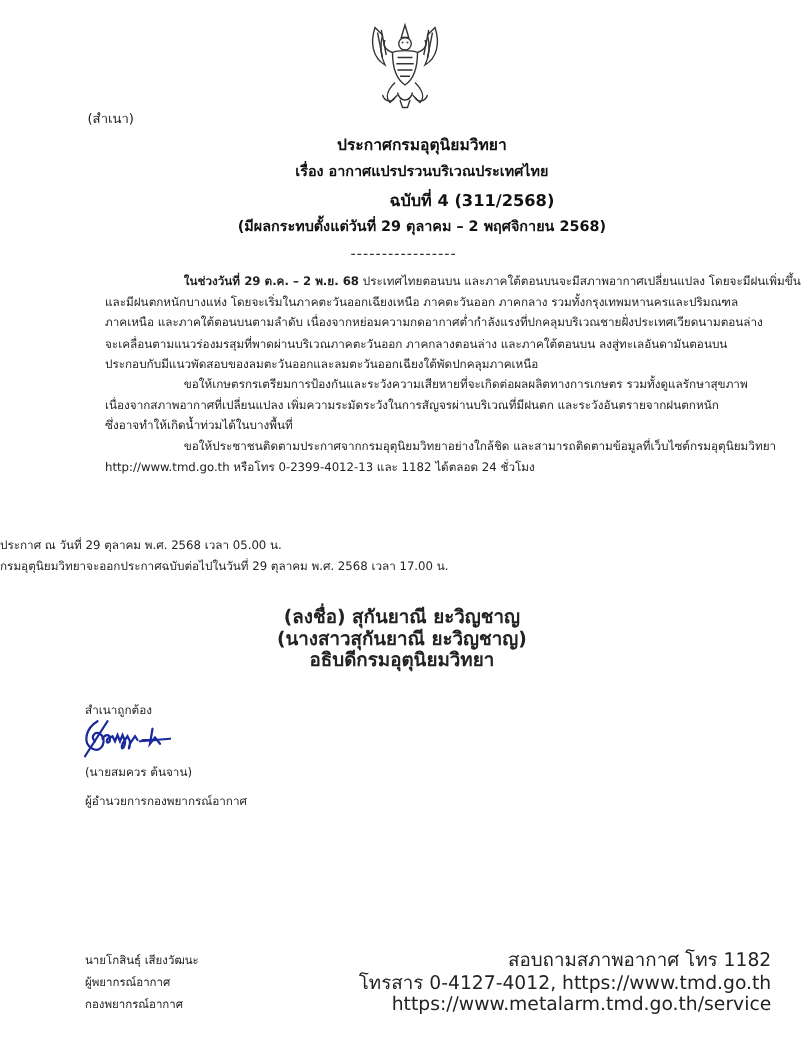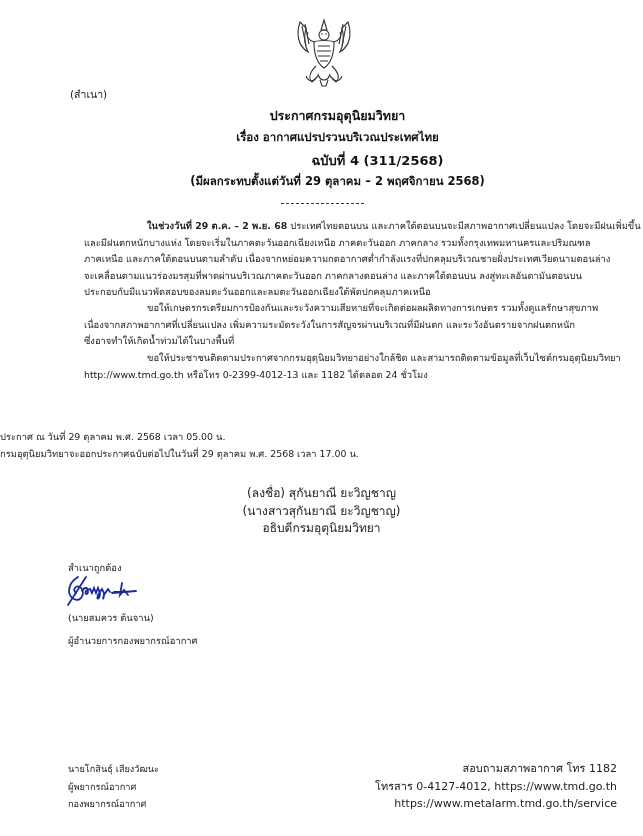--- a/index.html
+++ b/index.html
@@ -40,40 +40,41 @@
     .para2 { top: 300px; }
     .para3 { top: 350px; }
     .p-line { white-space: nowrap; display: block; }
     .indent { padding-left: 63px; }
     .lead-bold { font-weight: bold; }
     .issued {
       left: 0; width: 643px; font-size: 9.4px; line-height: 17px; color: #222;
     }
     .issued1 { top: 428px; }
     .sign-block {
-      left: 0; width: 643px; text-align: center; font-size: 12px; line-height: 17.5px; color: #222;
+      left: 0; width: 643px; text-align: center; font-size: 15px; line-height: 17.5px; color: #222;
       top: 485px;
+      font-weight: bold;
     }
     .certify {
       left: 68px; top: 560px; font-size: 9.4px; color: #222;
     }
     .signature {
       left: 64px; top: 573px; width: 80px; height: 34px;
     }
     .certify-name {
       left: 68px; top: 610px; font-size: 9.4px; color: #222;
     }
     .certify-title {
       left: 68px; top: 633px; font-size: 9.4px; color: #222;
     }
     .footer-left {
       left: 68px; top: 760px; font-size: 9.2px; line-height: 17.5px; color: #222;
     }
     .footer-right {
-      right: 26px; top: 760px; font-size: 11px; line-height: 17.5px; color: #222; text-align: right;
+      right: 26px; top: 760px; font-size: 15px; line-height: 17.5px; color: #222; text-align: right;
     }
   </style>
 </head>
 <body>
 
 <div class="abs emblem">
   <svg width="64" height="72" viewBox="0 0 64 72">
     <g fill="none" stroke="#333" stroke-width="1.1">
 
       <path d="M8 6 C4 18,6 30,16 36 C12 28,12 20,14 12 Z"></path>

